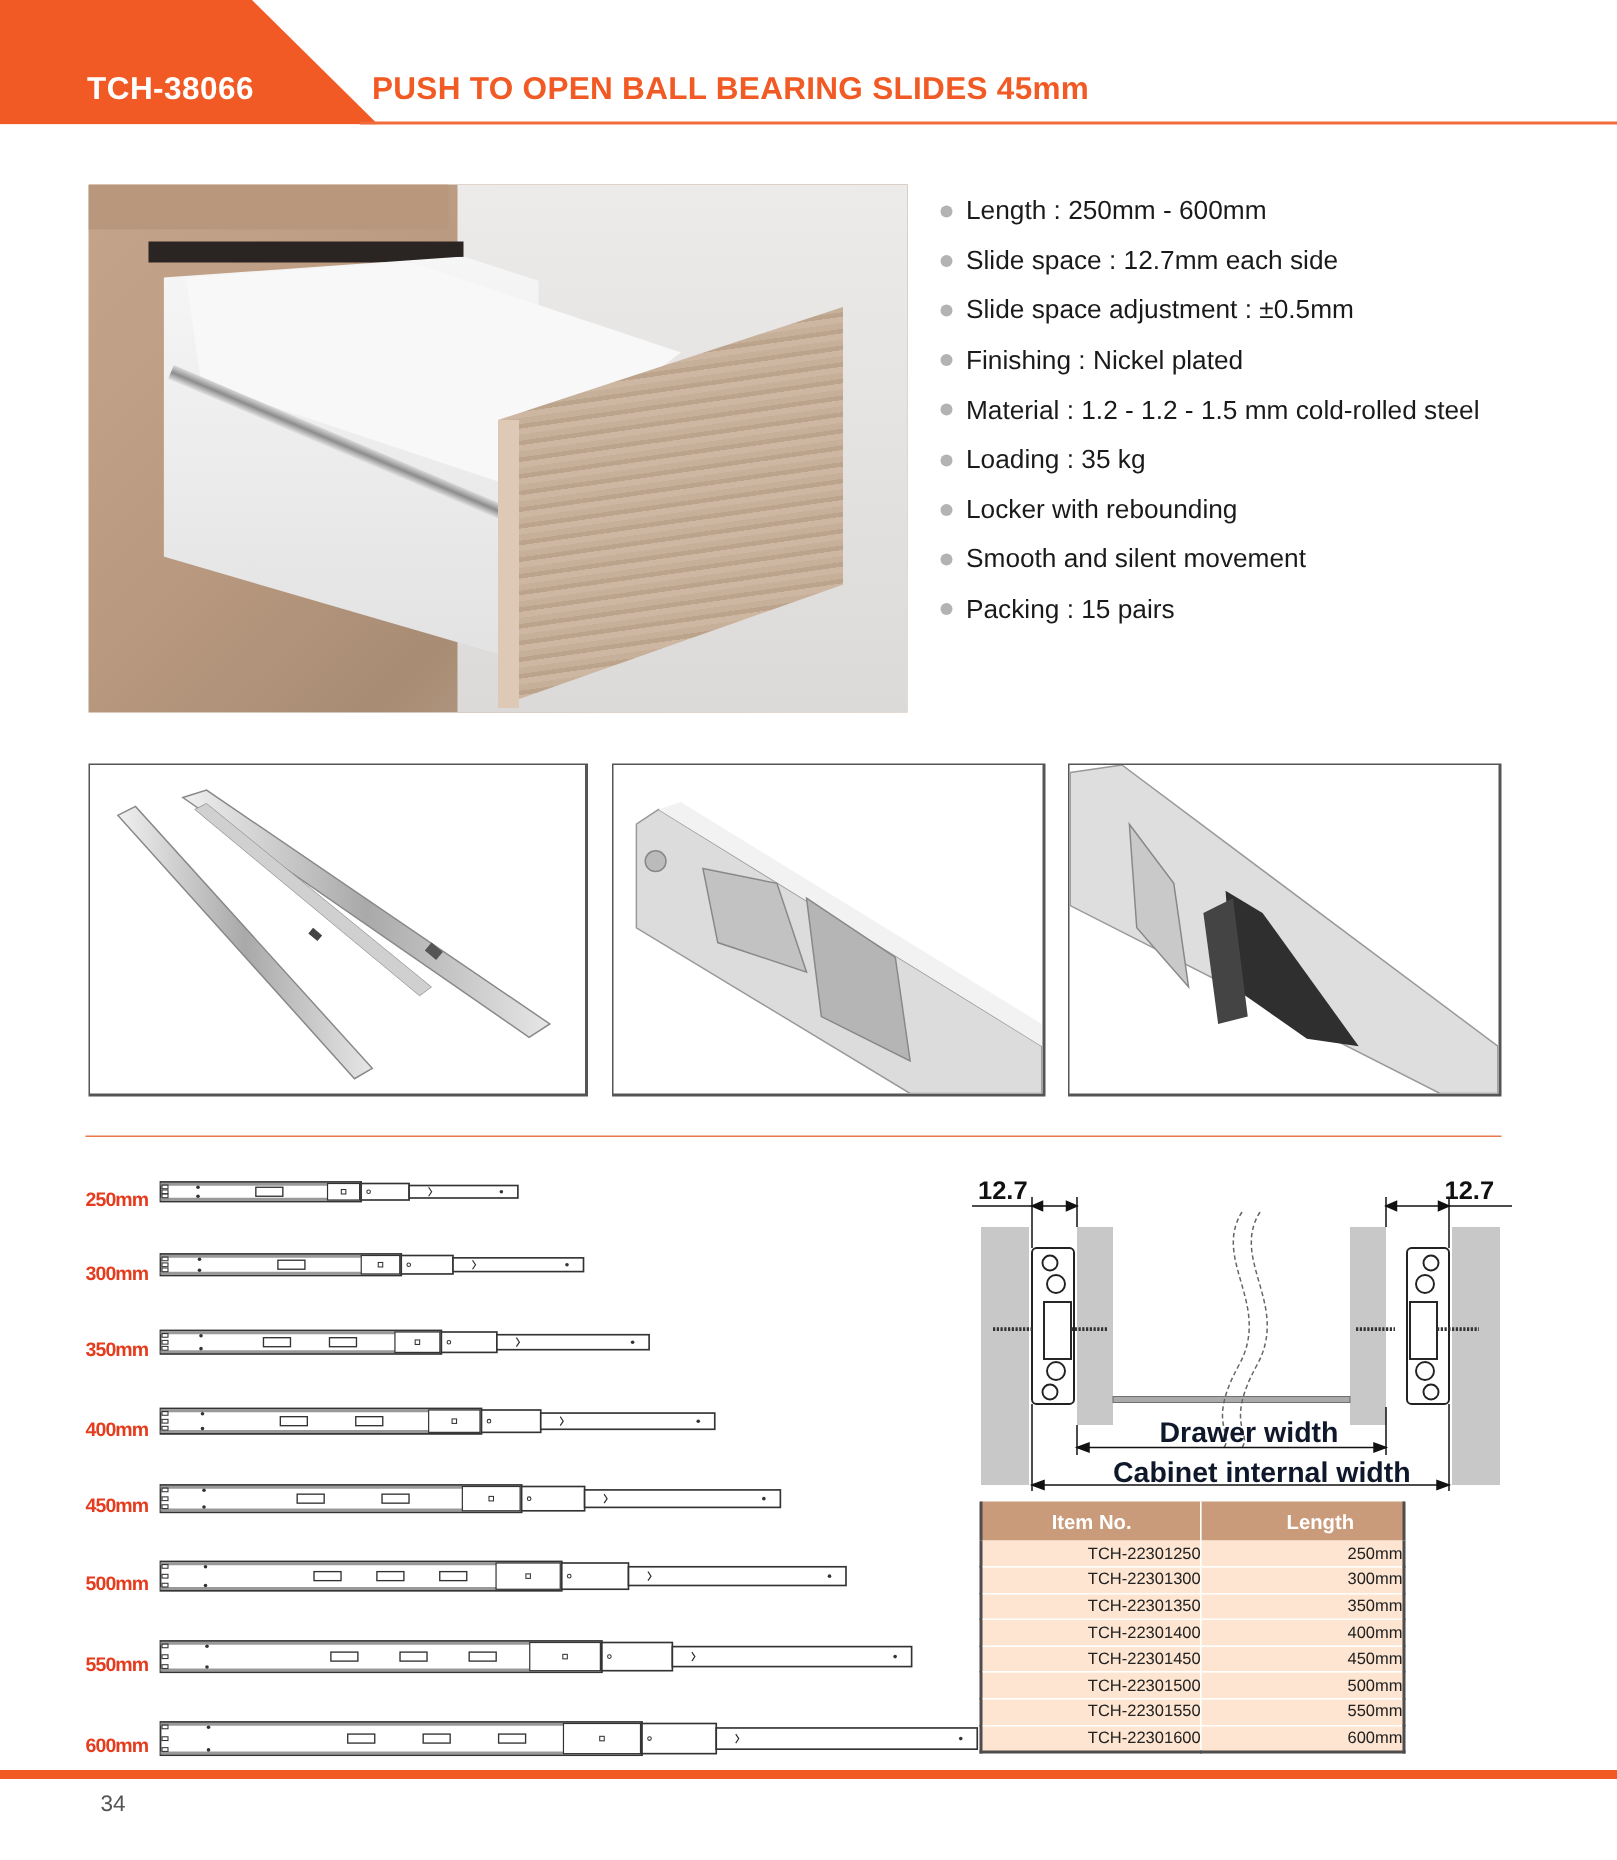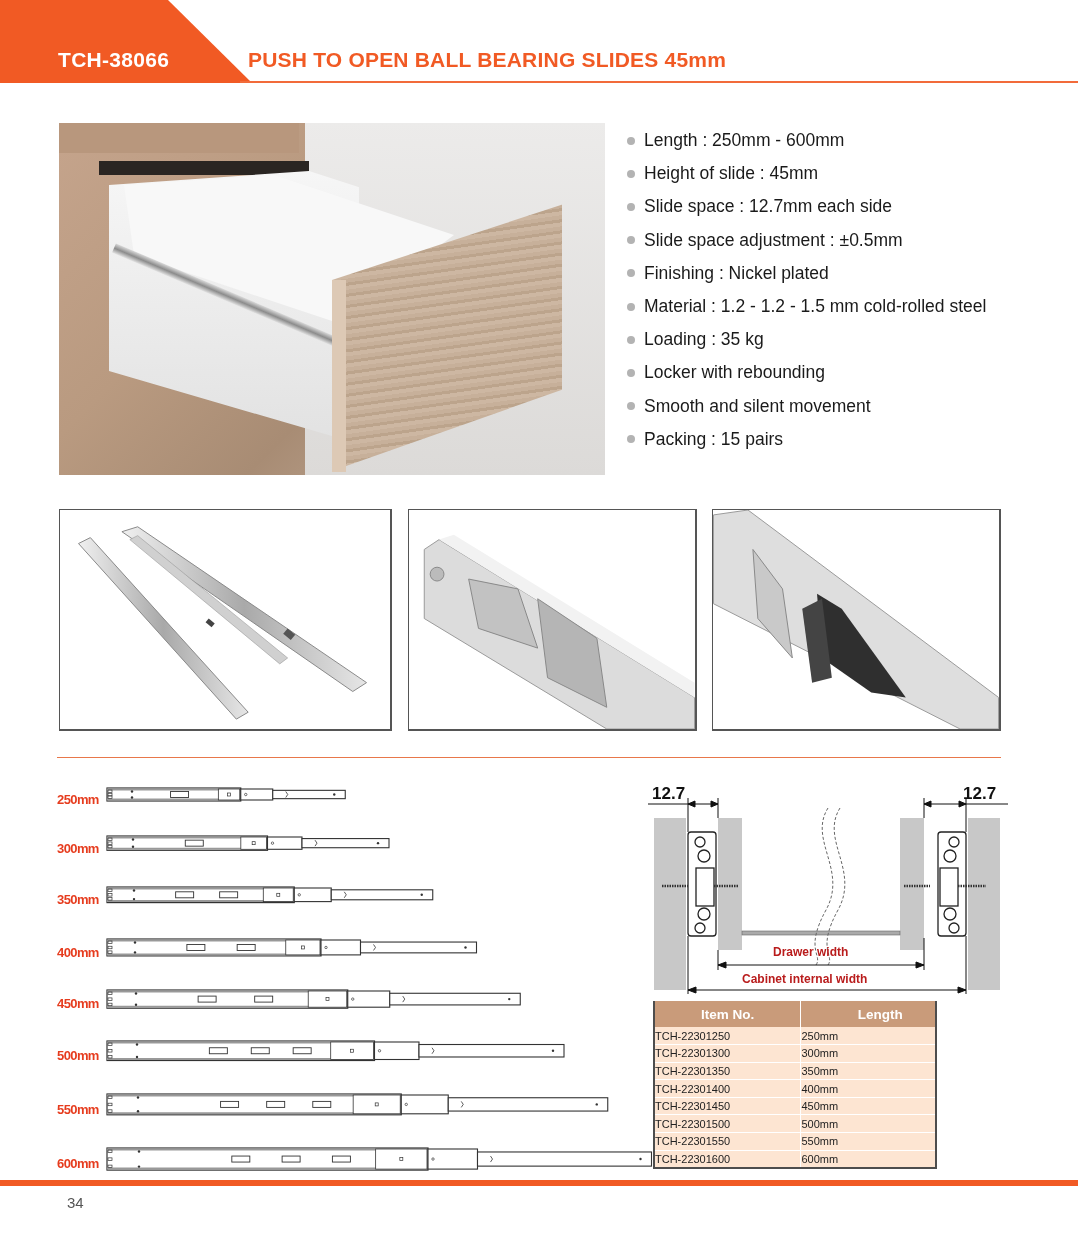--- a/index.html
+++ b/index.html
@@ -45,27 +45,27 @@
   .mid-line { position: absolute; left: 57px; top: 757px; width: 944px; height: 1px; background: #e8774a; }
 
   
   .len-row { position: absolute; left: 57px; height: 30px; }
   .len-label { position: absolute; left: 0; font-size: 13px; font-weight: bold; color: #e63c1e; letter-spacing: -0.6px; line-height: 1; }
   .slide-drawing { position: absolute; left: 49px; }
 
   
   .diagram { position: absolute; left: 648px; top: 780px; width: 360px; height: 215px; }
   .dim-label { position: absolute; font-size: 17px; font-weight: bold; color: #111; }
-  .diag-text { position: absolute; font-size: 12px; font-weight: bold; color: #b91c1c; white-space: nowrap; }
+  .diag-text { position: absolute; font-size: 19px; font-weight: bold; color: #0f172a; white-space: nowrap; }
 
   
   .spec-table { position: absolute; left: 653px; top: 1001px; width: 284px; border-collapse: collapse; border-left: 2px solid #4d4d4d; border-right: 2px solid #4d4d4d; border-bottom: 2px solid #4d4d4d; }
   .spec-table th { background: #c99b7a; color: #fff; font-size: 13.5px; font-weight: bold; height: 26px; text-align: center; }
   .spec-table th + th { border-left: 1px solid #fff; padding-left: 24px; }
-  .spec-table td { background: #fde5d2; font-size: 11px; color: #222; height: 17.6px; text-align: left; border-bottom: 1px solid #fff; margin-top: 25px; }
+  .spec-table td { background: #fde5d2; font-size: 11px; color: #222; height: 17.6px; text-align: right; border-bottom: 1px solid #fff; margin-top: 25px; }
   .spec-table td + td { border-left: 1px solid #fff; }
 
   
   .foot-line { position: absolute; left: 0; top: 1180px; width: 1078px; height: 6px; background: #f15a24; }
   .page-num { position: absolute; left: 67px; top: 1194px; font-size: 15px; color: #555; }
 </style>
 </head>
 <body>
 
 <div class="hdr-tab"></div>
@@ -81,24 +81,20 @@
   <div class="inside"></div>
   <div class="rail"></div>
   <div class="front"></div>
   <div class="front-edge"></div>
 </div>
 
 <ul class="specs" id="specs">
     <li>
       <span class="bullet"></span>
       <span>Length : 250mm - 600mm</span>
-    </li>
-    <li>
-      <span class="bullet"></span>
-      <span>Height of slide : 45mm</span>
     </li>
     <li>
       <span class="bullet"></span>
       <span>Slide space : 12.7mm each side</span>
     </li>
     <li>
       <span class="bullet"></span>
       <span>Slide space adjustment : ±0.5mm</span>
     </li>
     <li>

